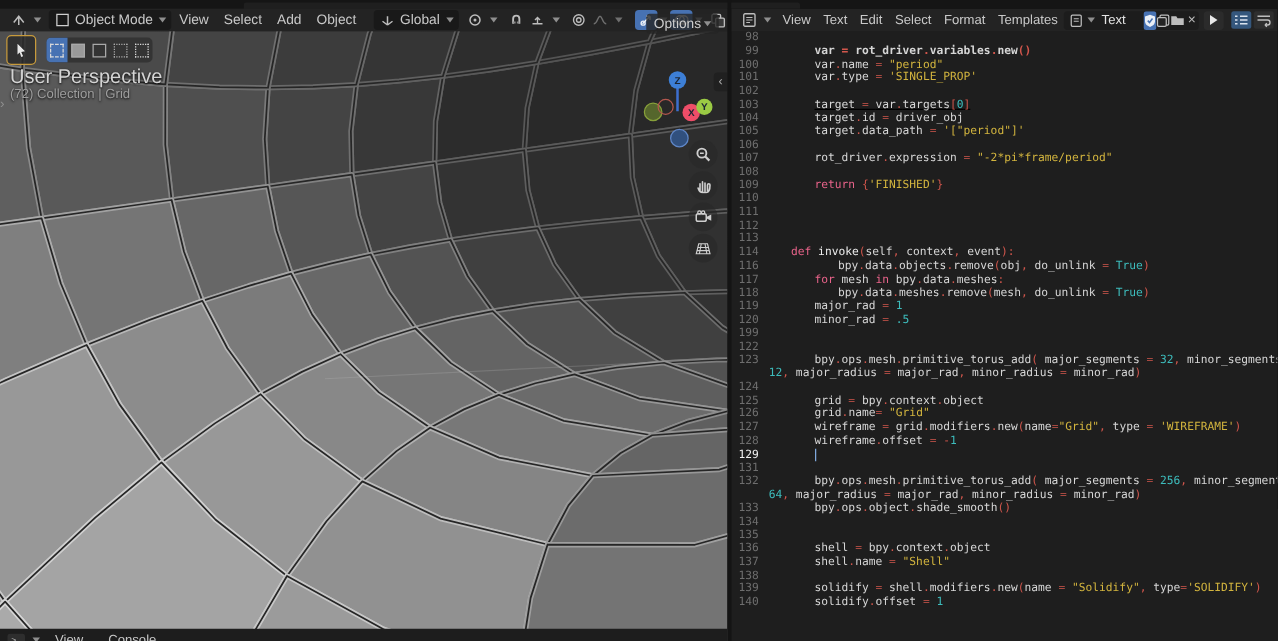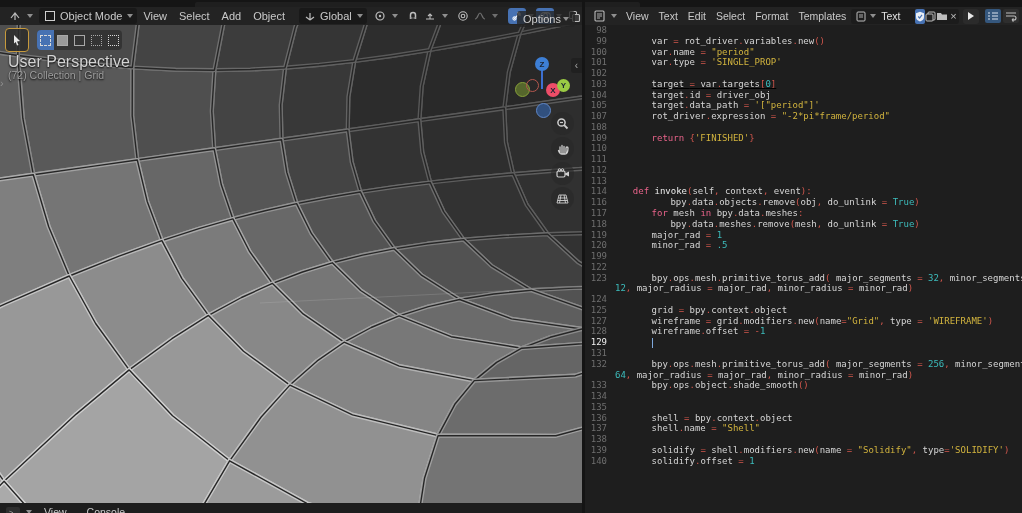--- a/index.html
+++ b/index.html
@@ -608,46 +608,48 @@
       <span class="miniicon" style="background:#2e2e2e;">
         <svg width="16" height="14">
             <path d="M3 4 h10 M3 7 h8 a2 2 0 0 1 0 4 h-2 m0 0 l1.5 -1.5 m-1.5 1.5 l1.5 1.5" stroke="#bdbdbd" fill="none" stroke-width="1.1"></path>
           </svg>
       </span>
     </span>
   </div>
 
   <div class="code" id="code-body">
       <div class="crow"><span class="ln">98</span><span class="ct" style="padding-left: 0px;"></span></div>
-      <div class="crow"><span class="ln">99</span><span class="ct" style="padding-left: 37.6px;"><span class="tok-p">var </span><span class="tok-o">= </span><span class="tok-p">rot_driver</span><span class="tok-o">.</span><span class="tok-p">variables</span><span class="tok-o">.</span><span class="tok-p">new</span><span class="tok-o">()</span></span></div>
+      <div class="crow"><span class="ln">99</span><span class="ct" style="padding-left: 37.6px; font-weight: bold;"><span class="tok-p">var </span><span class="tok-o">= </span><span class="tok-p">rot_driver</span><span class="tok-o">.</span><span class="tok-p">variables</span><span class="tok-o">.</span><span class="tok-p">new</span><span class="tok-o">()</span></span></div>
       <div class="crow"><span class="ln">100</span><span class="ct" style="padding-left: 37.6px;"><span class="tok-p">var</span><span class="tok-o">.</span><span class="tok-p">name </span><span class="tok-o">= </span><span class="tok-s">"period"</span></span></div>
       <div class="crow"><span class="ln">101</span><span class="ct" style="padding-left: 37.6px;"><span class="tok-p">var</span><span class="tok-o">.</span><span class="tok-p">type </span><span class="tok-o">= </span><span class="tok-s">'SINGLE_PROP'</span></span></div>
       <div class="crow"><span class="ln">102</span><span class="ct" style="padding-left: 0px;"></span></div>
       <div class="crow"><span class="ln">103</span><span class="ct" style="padding-left: 37.6px; text-decoration: underline;"><span class="tok-p">target </span><span class="tok-o">= </span><span class="tok-p">var</span><span class="tok-o">.</span><span class="tok-p">targets</span><span class="tok-o">[</span><span class="tok-n">0</span><span class="tok-o">]</span></span></div>
       <div class="crow"><span class="ln">104</span><span class="ct" style="padding-left: 37.6px;"><span class="tok-p">target</span><span class="tok-o">.</span><span class="tok-p">id </span><span class="tok-o">= </span><span class="tok-p">driver_obj</span></span></div>
       <div class="crow"><span class="ln">105</span><span class="ct" style="padding-left: 37.6px;"><span class="tok-p">target</span><span class="tok-o">.</span><span class="tok-p">data_path </span><span class="tok-o">= </span><span class="tok-s">'["period"]'</span></span></div>
+      <div class="crow"><span class="ln">106</span><span class="ct" style="padding-left: 0px;"></span></div>
       <div class="crow"><span class="ln">107</span><span class="ct" style="padding-left: 37.6px;"><span class="tok-p">rot_driver</span><span class="tok-o">.</span><span class="tok-p">expression </span><span class="tok-o">= </span><span class="tok-s">"-2*pi*frame/period"</span></span></div>
       <div class="crow"><span class="ln">108</span><span class="ct" style="padding-left: 0px;"></span></div>
       <div class="crow"><span class="ln">109</span><span class="ct" style="padding-left: 37.6px;"><span class="tok-k">return </span><span class="tok-o">{</span><span class="tok-s">'FINISHED'</span><span class="tok-o">}</span></span></div>
       <div class="crow"><span class="ln">110</span><span class="ct" style="padding-left: 0px;"></span></div>
       <div class="crow"><span class="ln">111</span><span class="ct" style="padding-left: 0px;"></span></div>
       <div class="crow"><span class="ln">112</span><span class="ct" style="padding-left: 0px;"></span></div>
       <div class="crow"><span class="ln">113</span><span class="ct" style="padding-left: 0px;"></span></div>
       <div class="crow"><span class="ln">114</span><span class="ct" style="padding-left: 18.8px;"><span class="tok-k">def </span><span class="tok-w">invoke</span><span class="tok-o">(</span><span class="tok-p">self</span><span class="tok-o">, </span><span class="tok-p">context</span><span class="tok-o">, </span><span class="tok-p">event</span><span class="tok-o">):</span></span></div>
       <div class="crow"><span class="ln">116</span><span class="ct" style="padding-left: 56.4px;"><span class="tok-p">bpy</span><span class="tok-o">.</span><span class="tok-p">data</span><span class="tok-o">.</span><span class="tok-p">objects</span><span class="tok-o">.</span><span class="tok-p">remove</span><span class="tok-o">(</span><span class="tok-p">obj</span><span class="tok-o">, </span><span class="tok-p">do_unlink </span><span class="tok-o">= </span><span class="tok-n">True</span><span class="tok-o">)</span></span></div>
       <div class="crow"><span class="ln">117</span><span class="ct" style="padding-left: 37.6px;"><span class="tok-k">for </span><span class="tok-p">mesh </span><span class="tok-k">in </span><span class="tok-p">bpy</span><span class="tok-o">.</span><span class="tok-p">data</span><span class="tok-o">.</span><span class="tok-p">meshes</span><span class="tok-o">:</span></span></div>
       <div class="crow"><span class="ln">118</span><span class="ct" style="padding-left: 56.4px;"><span class="tok-p">bpy</span><span class="tok-o">.</span><span class="tok-p">data</span><span class="tok-o">.</span><span class="tok-p">meshes</span><span class="tok-o">.</span><span class="tok-p">remove</span><span class="tok-o">(</span><span class="tok-p">mesh</span><span class="tok-o">, </span><span class="tok-p">do_unlink </span><span class="tok-o">= </span><span class="tok-n">True</span><span class="tok-o">)</span></span></div>
       <div class="crow"><span class="ln">119</span><span class="ct" style="padding-left: 37.6px;"><span class="tok-p">major_rad </span><span class="tok-o">= </span><span class="tok-n">1</span></span></div>
       <div class="crow"><span class="ln">120</span><span class="ct" style="padding-left: 37.6px;"><span class="tok-p">minor_rad </span><span class="tok-o">= </span><span class="tok-n">.5</span></span></div>
       <div class="crow"><span class="ln">199</span><span class="ct" style="padding-left: 0px;"></span></div>
       <div class="crow"><span class="ln">122</span><span class="ct" style="padding-left: 0px;"></span></div>
       <div class="crow"><span class="ln">123</span><span class="ct" style="padding-left: 37.6px;"><span class="tok-p">bpy</span><span class="tok-o">.</span><span class="tok-p">ops</span><span class="tok-o">.</span><span class="tok-p">mesh</span><span class="tok-o">.</span><span class="tok-p">primitive_torus_add</span><span class="tok-o">( </span><span class="tok-p">major_segments </span><span class="tok-o">= </span><span class="tok-n">32</span><span class="tok-o">, </span><span class="tok-p">minor_segments </span></span></div>
       <div class="crow"><span class="ln"></span><span class="ct" style="padding-left: 1px;"><span class="tok-n">12</span><span class="tok-o">, </span><span class="tok-p">major_radius </span><span class="tok-o">= </span><span class="tok-p">major_rad</span><span class="tok-o">, </span><span class="tok-p">minor_radius </span><span class="tok-o">= </span><span class="tok-p">minor_rad</span><span class="tok-o">)</span></span></div>
       <div class="crow"><span class="ln">124</span><span class="ct" style="padding-left: 0px;"></span></div>
       <div class="crow"><span class="ln">125</span><span class="ct" style="padding-left: 37.6px;"><span class="tok-p">grid </span><span class="tok-o">= </span><span class="tok-p">bpy</span><span class="tok-o">.</span><span class="tok-p">context</span><span class="tok-o">.</span><span class="tok-p">object</span></span></div>
+      <div class="crow"><span class="ln">126</span><span class="ct" style="padding-left: 37.6px;"><span class="tok-p">grid</span><span class="tok-o">.</span><span class="tok-p">name</span><span class="tok-o">= </span><span class="tok-s">"Grid"</span></span></div>
       <div class="crow"><span class="ln">127</span><span class="ct" style="padding-left: 37.6px;"><span class="tok-p">wireframe </span><span class="tok-o">= </span><span class="tok-p">grid</span><span class="tok-o">.</span><span class="tok-p">modifiers</span><span class="tok-o">.</span><span class="tok-p">new</span><span class="tok-o">(</span><span class="tok-p">name</span><span class="tok-o">=</span><span class="tok-s">"Grid"</span><span class="tok-o">, </span><span class="tok-p">type </span><span class="tok-o">= </span><span class="tok-s">'WIREFRAME'</span><span class="tok-o">)</span></span></div>
       <div class="crow"><span class="ln">128</span><span class="ct" style="padding-left: 37.6px;"><span class="tok-p">wireframe</span><span class="tok-o">.</span><span class="tok-p">offset </span><span class="tok-o">= </span><span class="tok-o">-</span><span class="tok-n">1</span></span></div>
       <div class="crow"><span class="ln on">129</span><span class="ct" style="padding-left: 37.6px;"><span class="cursor"></span></span></div>
       <div class="crow"><span class="ln">131</span><span class="ct" style="padding-left: 0px;"></span></div>
       <div class="crow"><span class="ln">132</span><span class="ct" style="padding-left: 37.6px;"><span class="tok-p">bpy</span><span class="tok-o">.</span><span class="tok-p">ops</span><span class="tok-o">.</span><span class="tok-p">mesh</span><span class="tok-o">.</span><span class="tok-p">primitive_torus_add</span><span class="tok-o">( </span><span class="tok-p">major_segments </span><span class="tok-o">= </span><span class="tok-n">256</span><span class="tok-o">, </span><span class="tok-p">minor_segments </span></span></div>
       <div class="crow"><span class="ln"></span><span class="ct" style="padding-left: 1px;"><span class="tok-n">64</span><span class="tok-o">, </span><span class="tok-p">major_radius </span><span class="tok-o">= </span><span class="tok-p">major_rad</span><span class="tok-o">, </span><span class="tok-p">minor_radius </span><span class="tok-o">= </span><span class="tok-p">minor_rad</span><span class="tok-o">)</span></span></div>
       <div class="crow"><span class="ln">133</span><span class="ct" style="padding-left: 37.6px;"><span class="tok-p">bpy</span><span class="tok-o">.</span><span class="tok-p">ops</span><span class="tok-o">.</span><span class="tok-p">object</span><span class="tok-o">.</span><span class="tok-p">shade_smooth</span><span class="tok-o">()</span></span></div>
       <div class="crow"><span class="ln">134</span><span class="ct" style="padding-left: 0px;"></span></div>
       <div class="crow"><span class="ln">135</span><span class="ct" style="padding-left: 0px;"></span></div>
       <div class="crow"><span class="ln">136</span><span class="ct" style="padding-left: 37.6px;"><span class="tok-p">shell </span><span class="tok-o">= </span><span class="tok-p">bpy</span><span class="tok-o">.</span><span class="tok-p">context</span><span class="tok-o">.</span><span class="tok-p">object</span></span></div>

